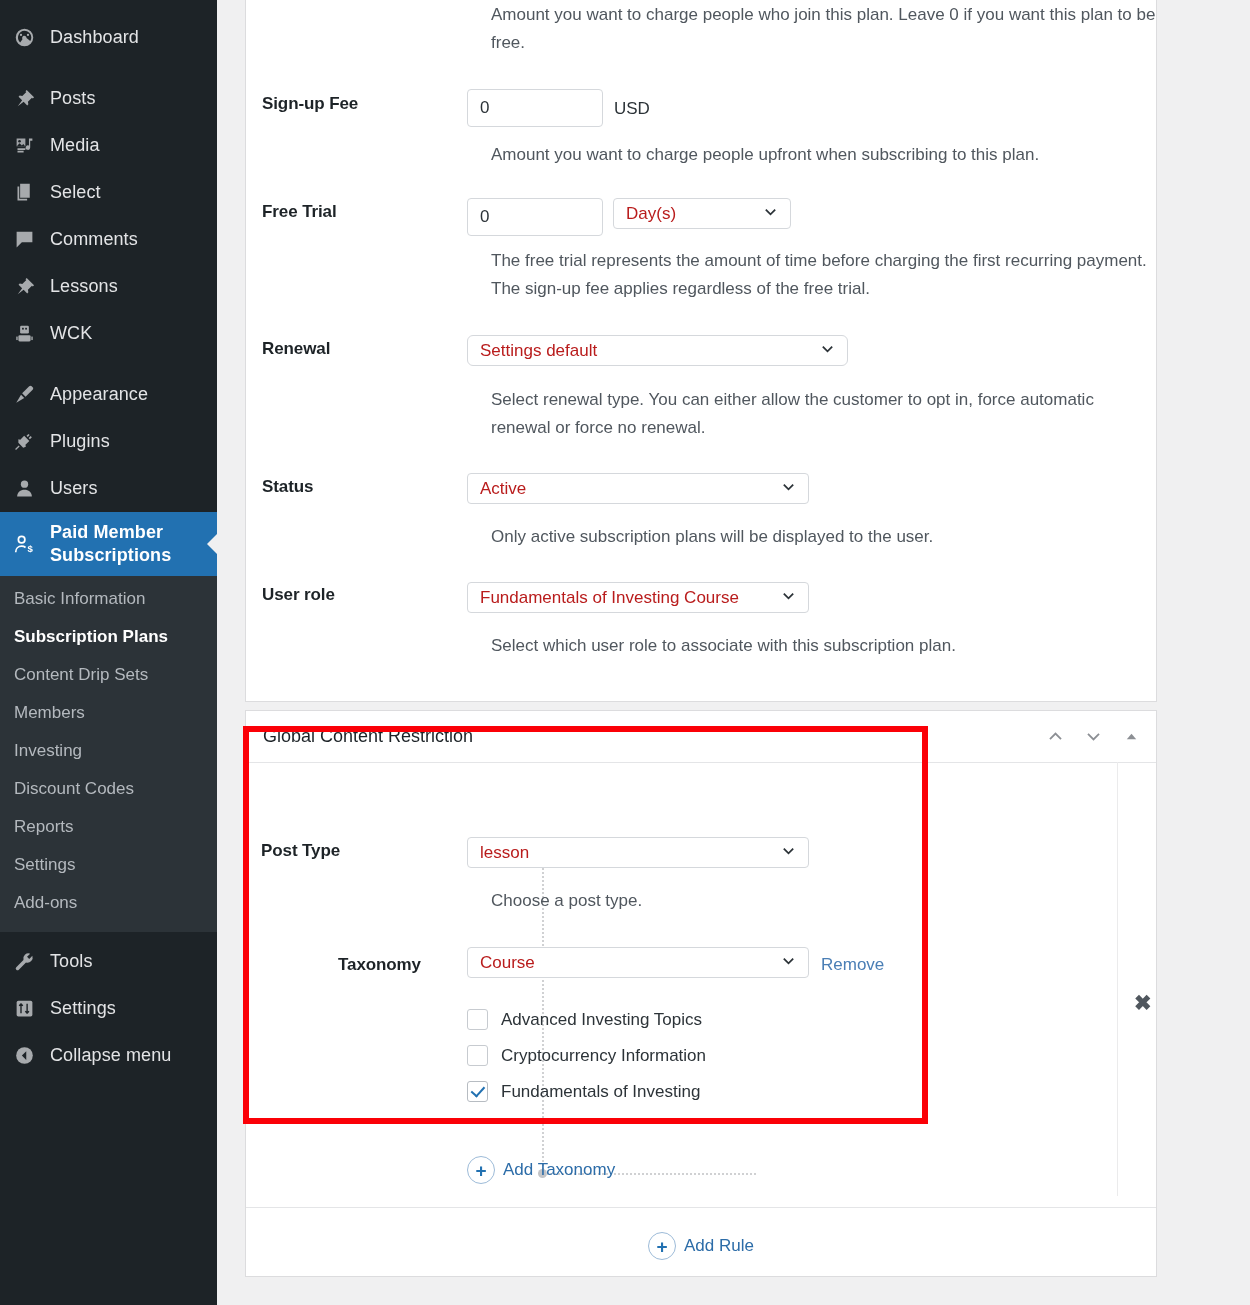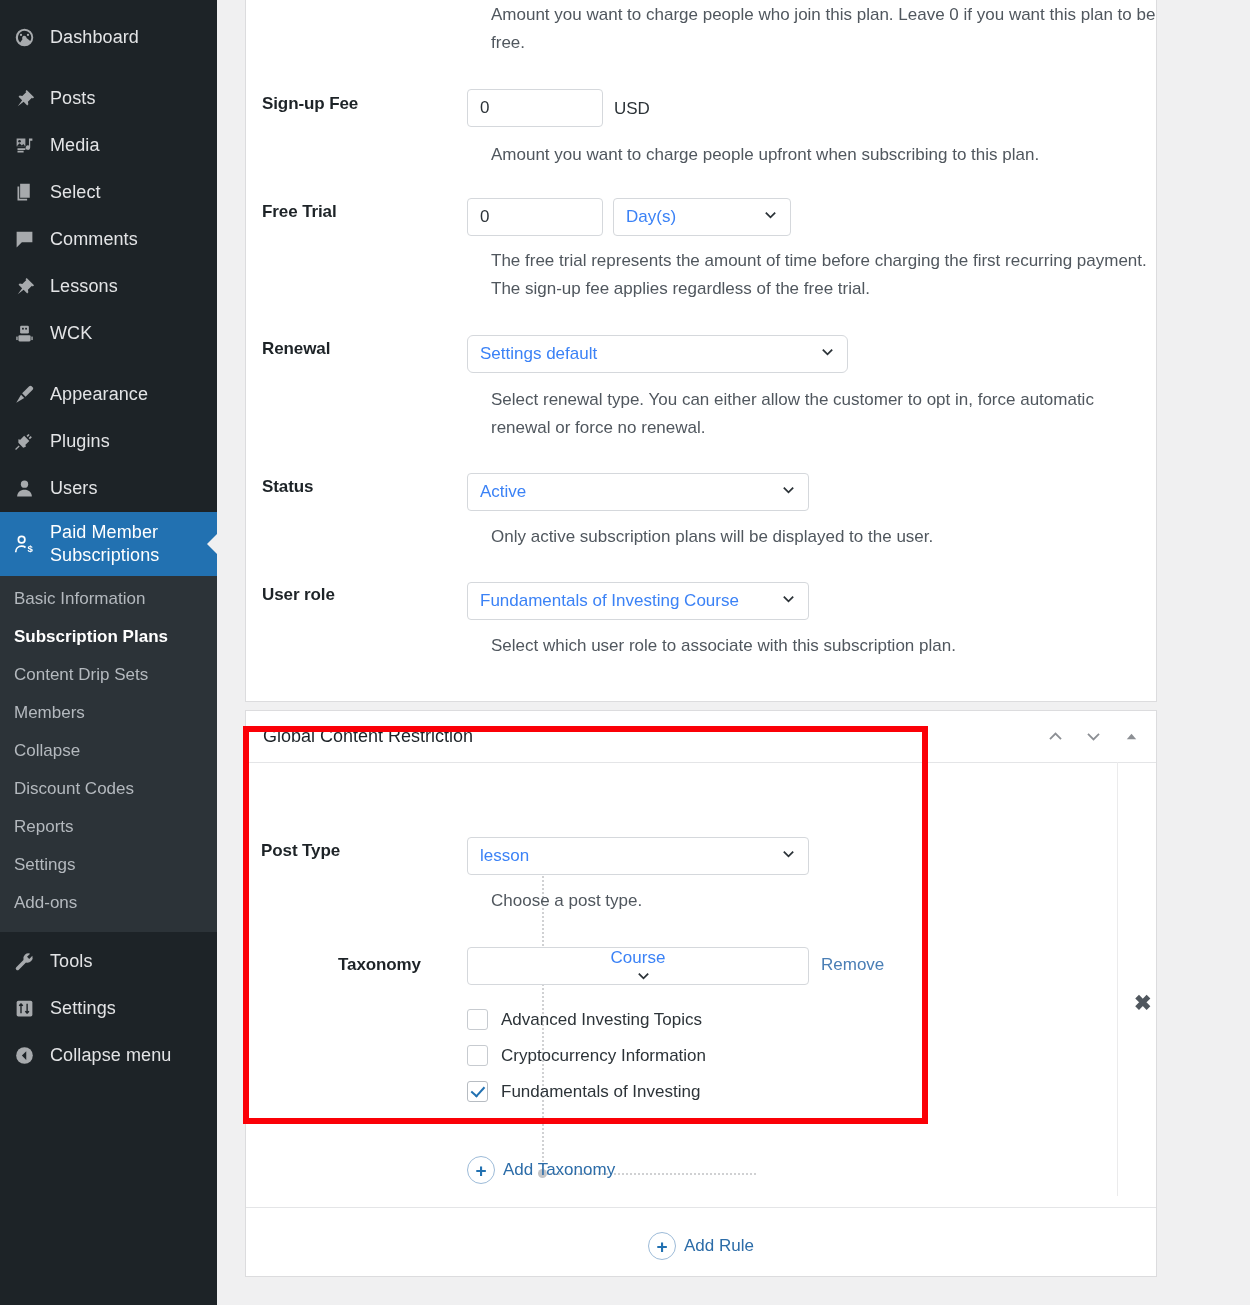--- a/index.html
+++ b/index.html
@@ -32,21 +32,21 @@
   }
   .menu-icon svg { display: block; }
   .menu-gap { height: 14px; }
 
   .menu-item.active {
     background: #2271b1; color: #fff;
     height: 64px; align-items: center;
     position: relative;
   }
   .menu-item.active .menu-icon { color: #fff; }
-  .menu-item.active .mi-label { line-height: 1.28; font-size: 18px; }
+  .menu-item.active .mi-label { line-height: 1.28; font-size: 18px; font-weight: bold; }
   .menu-item.active::after {
     content: ""; position: absolute; right: -1px; top: 50%;
     transform: translateY(-50%);
     border-style: solid; border-width: 11px 11px 11px 0;
     border-color: transparent #f0f0f1 transparent transparent;
   }
 
   .submenu { background: #2c3338; padding: 4px 0 10px 0; }
   .submenu-item {
     padding: 9px 0 9px 14px;
@@ -75,22 +75,22 @@
   }
   .txt-input {
     position: absolute;
     height: 38px; border: 1px solid #d5d8dc; border-radius: 4px;
     background: #fff; font-size: 17px; color: #2c3338;
     padding: 0 12px; font-family: "Liberation Sans", sans-serif;
     outline: none;
   }
   .sel {
     position: absolute;
-    height: 38px; border: 1px solid #d5d8dc; border-radius: 4px;
-    background: #fff; color: #3b82f6; font-size: 17px;
+    height: 31px; border: 1px solid #d5d8dc; border-radius: 4px;
+    background: #fff; color: #b91c1c; font-size: 17px;
     display: flex; align-items: center;
     padding: 0 12px; cursor: pointer;
   }
   .sel .sel-val { flex: 1; white-space: nowrap; }
   .sel .chev { margin-left: 10px; flex: none; color: #2c3338; }
   .unit {
     position: absolute; font-size: 17px; color: #2c3338;
   }
 
   
@@ -306,21 +306,21 @@
       <div class="submenu-item current">
         <span>Subscription Plans</span>
       </div>
       <div class="submenu-item">
         <span>Content Drip Sets</span>
       </div>
       <div class="submenu-item">
         <span>Members</span>
       </div>
       <div class="submenu-item">
-        <span>Collapse</span>
+        <span>Investing</span>
       </div>
       <div class="submenu-item">
         <span>Discount Codes</span>
       </div>
       <div class="submenu-item">
         <span>Reports</span>
       </div>
       <div class="submenu-item">
         <span>Settings</span>
       </div>
@@ -451,21 +451,21 @@
         <span class="sel-val">lesson</span>
         <span class="chev">
           <svg width="15" height="15" viewBox="0 0 16 16" fill="none" stroke="currentColor" stroke-width="1.9">
               <path d="M3 6l5 5 5-5"></path>
             </svg>
         </span>
       </div>
       <div class="helper" style="left:221px; top:176px;">Choose a post type.</div>
 
       <div class="field-label" style="left:92px; top:244px;">Taxonomy</div>
-      <div class="sel" style="left:221px; top:236px; width:342px;flex-direction:column;">
+      <div class="sel" style="left:221px; top:236px; width:342px;">
         <span class="sel-val">Course</span>
         <span class="chev">
           <svg width="15" height="15" viewBox="0 0 16 16" fill="none" stroke="currentColor" stroke-width="1.9">
               <path d="M3 6l5 5 5-5"></path>
             </svg>
         </span>
       </div>
       <div class="link-remove" style="left:575px; top:244px;">Remove</div>
 
       <div class="checkrow" style="left:221px; top:298px;">

